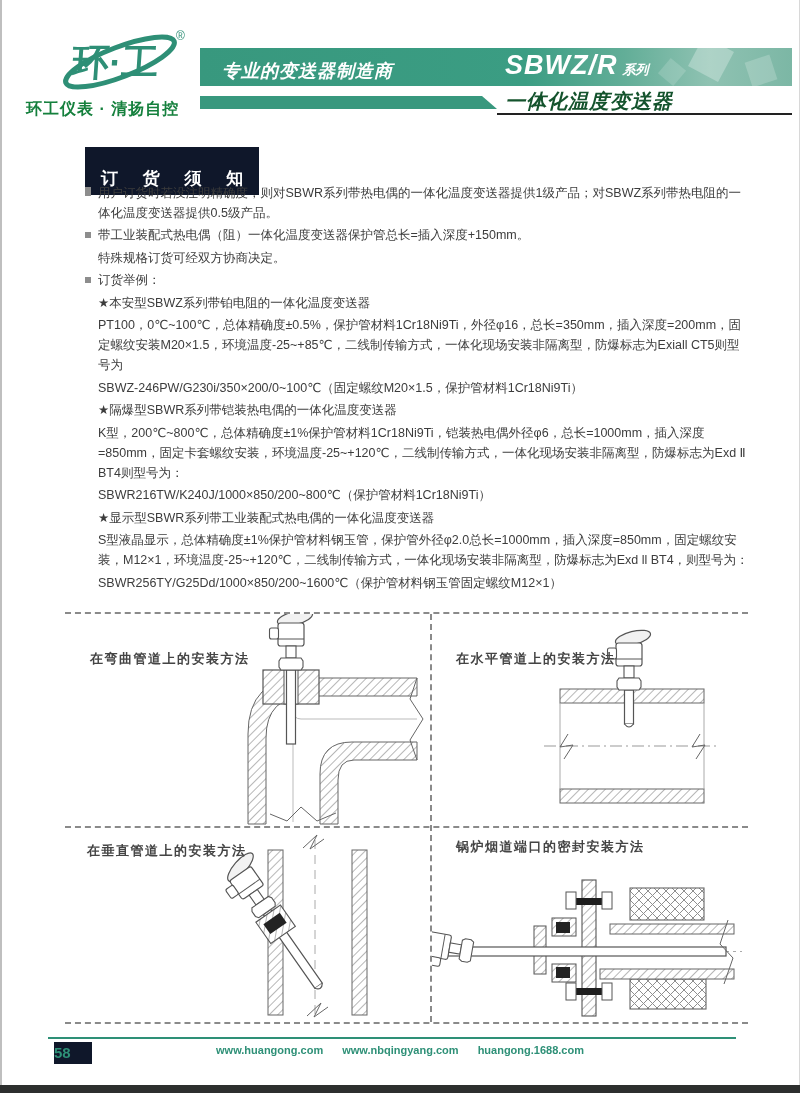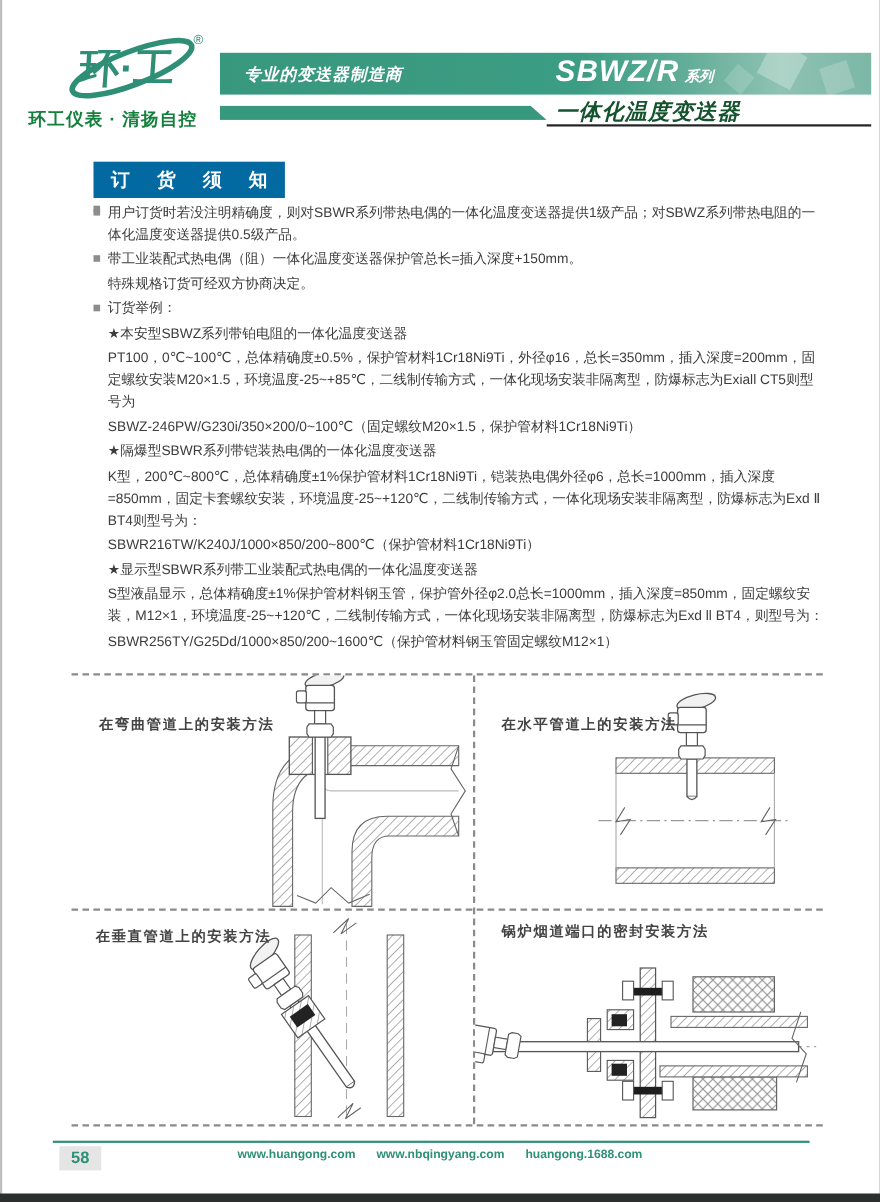--- a/index.html
+++ b/index.html
@@ -12,33 +12,33 @@
   
   .logo-svg{position:absolute;left:56px;top:26px;}
   .tagline{position:absolute;left:26px;top:99px;width:190px;text-align:left;
            font-size:16px;font-weight:bold;color:#15803d;letter-spacing:1px;}
   .banner{position:absolute;left:200px;top:48px;width:592px;height:38px;
           background:linear-gradient(90deg,#38987e 0%,#3b9d83 55%,#63ae98 72%,#8fc2b2 86%,#7cb7a5 100%);overflow:hidden;}
   .chip{position:absolute;background:rgba(255,255,255,0.28);}
   .chip1{right:64px;top:-6px;width:34px;height:34px;transform:rotate(28deg);}
   .chip2{right:18px;top:10px;width:26px;height:26px;transform:rotate(-18deg);background:rgba(255,255,255,0.2);}
   .chip3{right:110px;top:14px;width:20px;height:20px;transform:rotate(40deg);background:rgba(255,255,255,0.16);}
-  .slogan{position:absolute;left:22px;top:11px;color:#ffffff;font-size:15px;font-weight:bold;font-style:italic;letter-spacing:1px;}
+  .slogan{position:absolute;left:22px;top:11px;color:#ffffff;font-size:18px;font-weight:bold;font-style:italic;letter-spacing:1px;}
   .series{position:absolute;left:305px;top:2px;color:#ffffff;font-style:italic;white-space:nowrap;}
   .series .nm{font-size:27px;font-weight:900;letter-spacing:1px;}
   .series .sx{font-size:13px;font-weight:bold;margin-left:5px;}
   .subbar{position:absolute;left:200px;top:96px;width:297px;height:13px;background:#38987e;
           clip-path:polygon(0 0,calc(100% - 15px) 0,100% 100%,0 100%);}
   .product-title{position:absolute;left:505px;top:88px;font-size:20px;font-weight:900;
                  font-style:italic;color:#14532d;letter-spacing:1px;white-space:nowrap;}
   .title-rule{position:absolute;left:497px;top:113px;width:295px;height:2px;background:#222;}
 
   
-  .section-tab{position:absolute;left:85px;background:#0369a1;color:#fff;font-size:17px;
-               font-weight:bold;letter-spacing:10px;padding:5px 6px 5px 16px;white-space:nowrap;}
+  .section-tab{position:absolute;left:85px;background:#0f172a;color:#fff;font-size:17px;
+               font-weight:bold;letter-spacing:10px;padding:20px 6px 5px 16px;white-space:nowrap;}
   .tab-order{top:147px;}
   .tab-install{top:585px;}
 
   
   .body-text{position:absolute;left:85px;top:180px;width:664px;color:#3c3c3c;
              font-size:12.5px;line-height:20px;}
   .body-text p{margin:0 0 2.5px 0;position:relative;padding-left:13px;}
   .body-text p.bullet .sq{position:absolute;left:0;top:7px;width:6px;height:6px;background:#8d8d8d;}
 
   
@@ -53,22 +53,22 @@
   .q4{left:367px;top:214px;width:316px;height:194px;}
   .q-label{position:absolute;font-size:13px;font-weight:bold;color:#444;letter-spacing:1.5px;white-space:nowrap;z-index:2;}
   .q1 .q-label{left:25px;top:36px;}
   .q2 .q-label{left:24px;top:36px;}
   .q3 .q-label{left:22px;top:14px;}
   .q4 .q-label{left:24px;top:10px;}
   .quad svg{position:absolute;left:0;top:0;}
 
   
   .footer-rule{position:absolute;left:48px;top:1037px;width:688px;height:2px;background:#2e9077;}
-  .page-num{position:absolute;left:54px;top:1042px;width:38px;height:22px;background:#e5e5e5;
-            color:#2e9077;font-size:15px;font-weight:bold;text-align:center;line-height:22px;}
+  .page-num{position:absolute;left:54px;top:1042px;width:38px;height:22px;background:#0f172a;
+            color:#2e9077;font-size:15px;font-weight:bold;text-align:left;line-height:22px;}
   .footer-links{position:absolute;left:150px;top:1044px;width:500px;text-align:center;
                 font-size:11px;font-weight:bold;color:#2e9077;}
   .footer-links span{margin:0 8px;cursor:pointer;}
   .hidden-defs{position:absolute;width:0;height:0;overflow:hidden;}
 </style>
 </head>
 <body>
 
 <div class="page">
 

